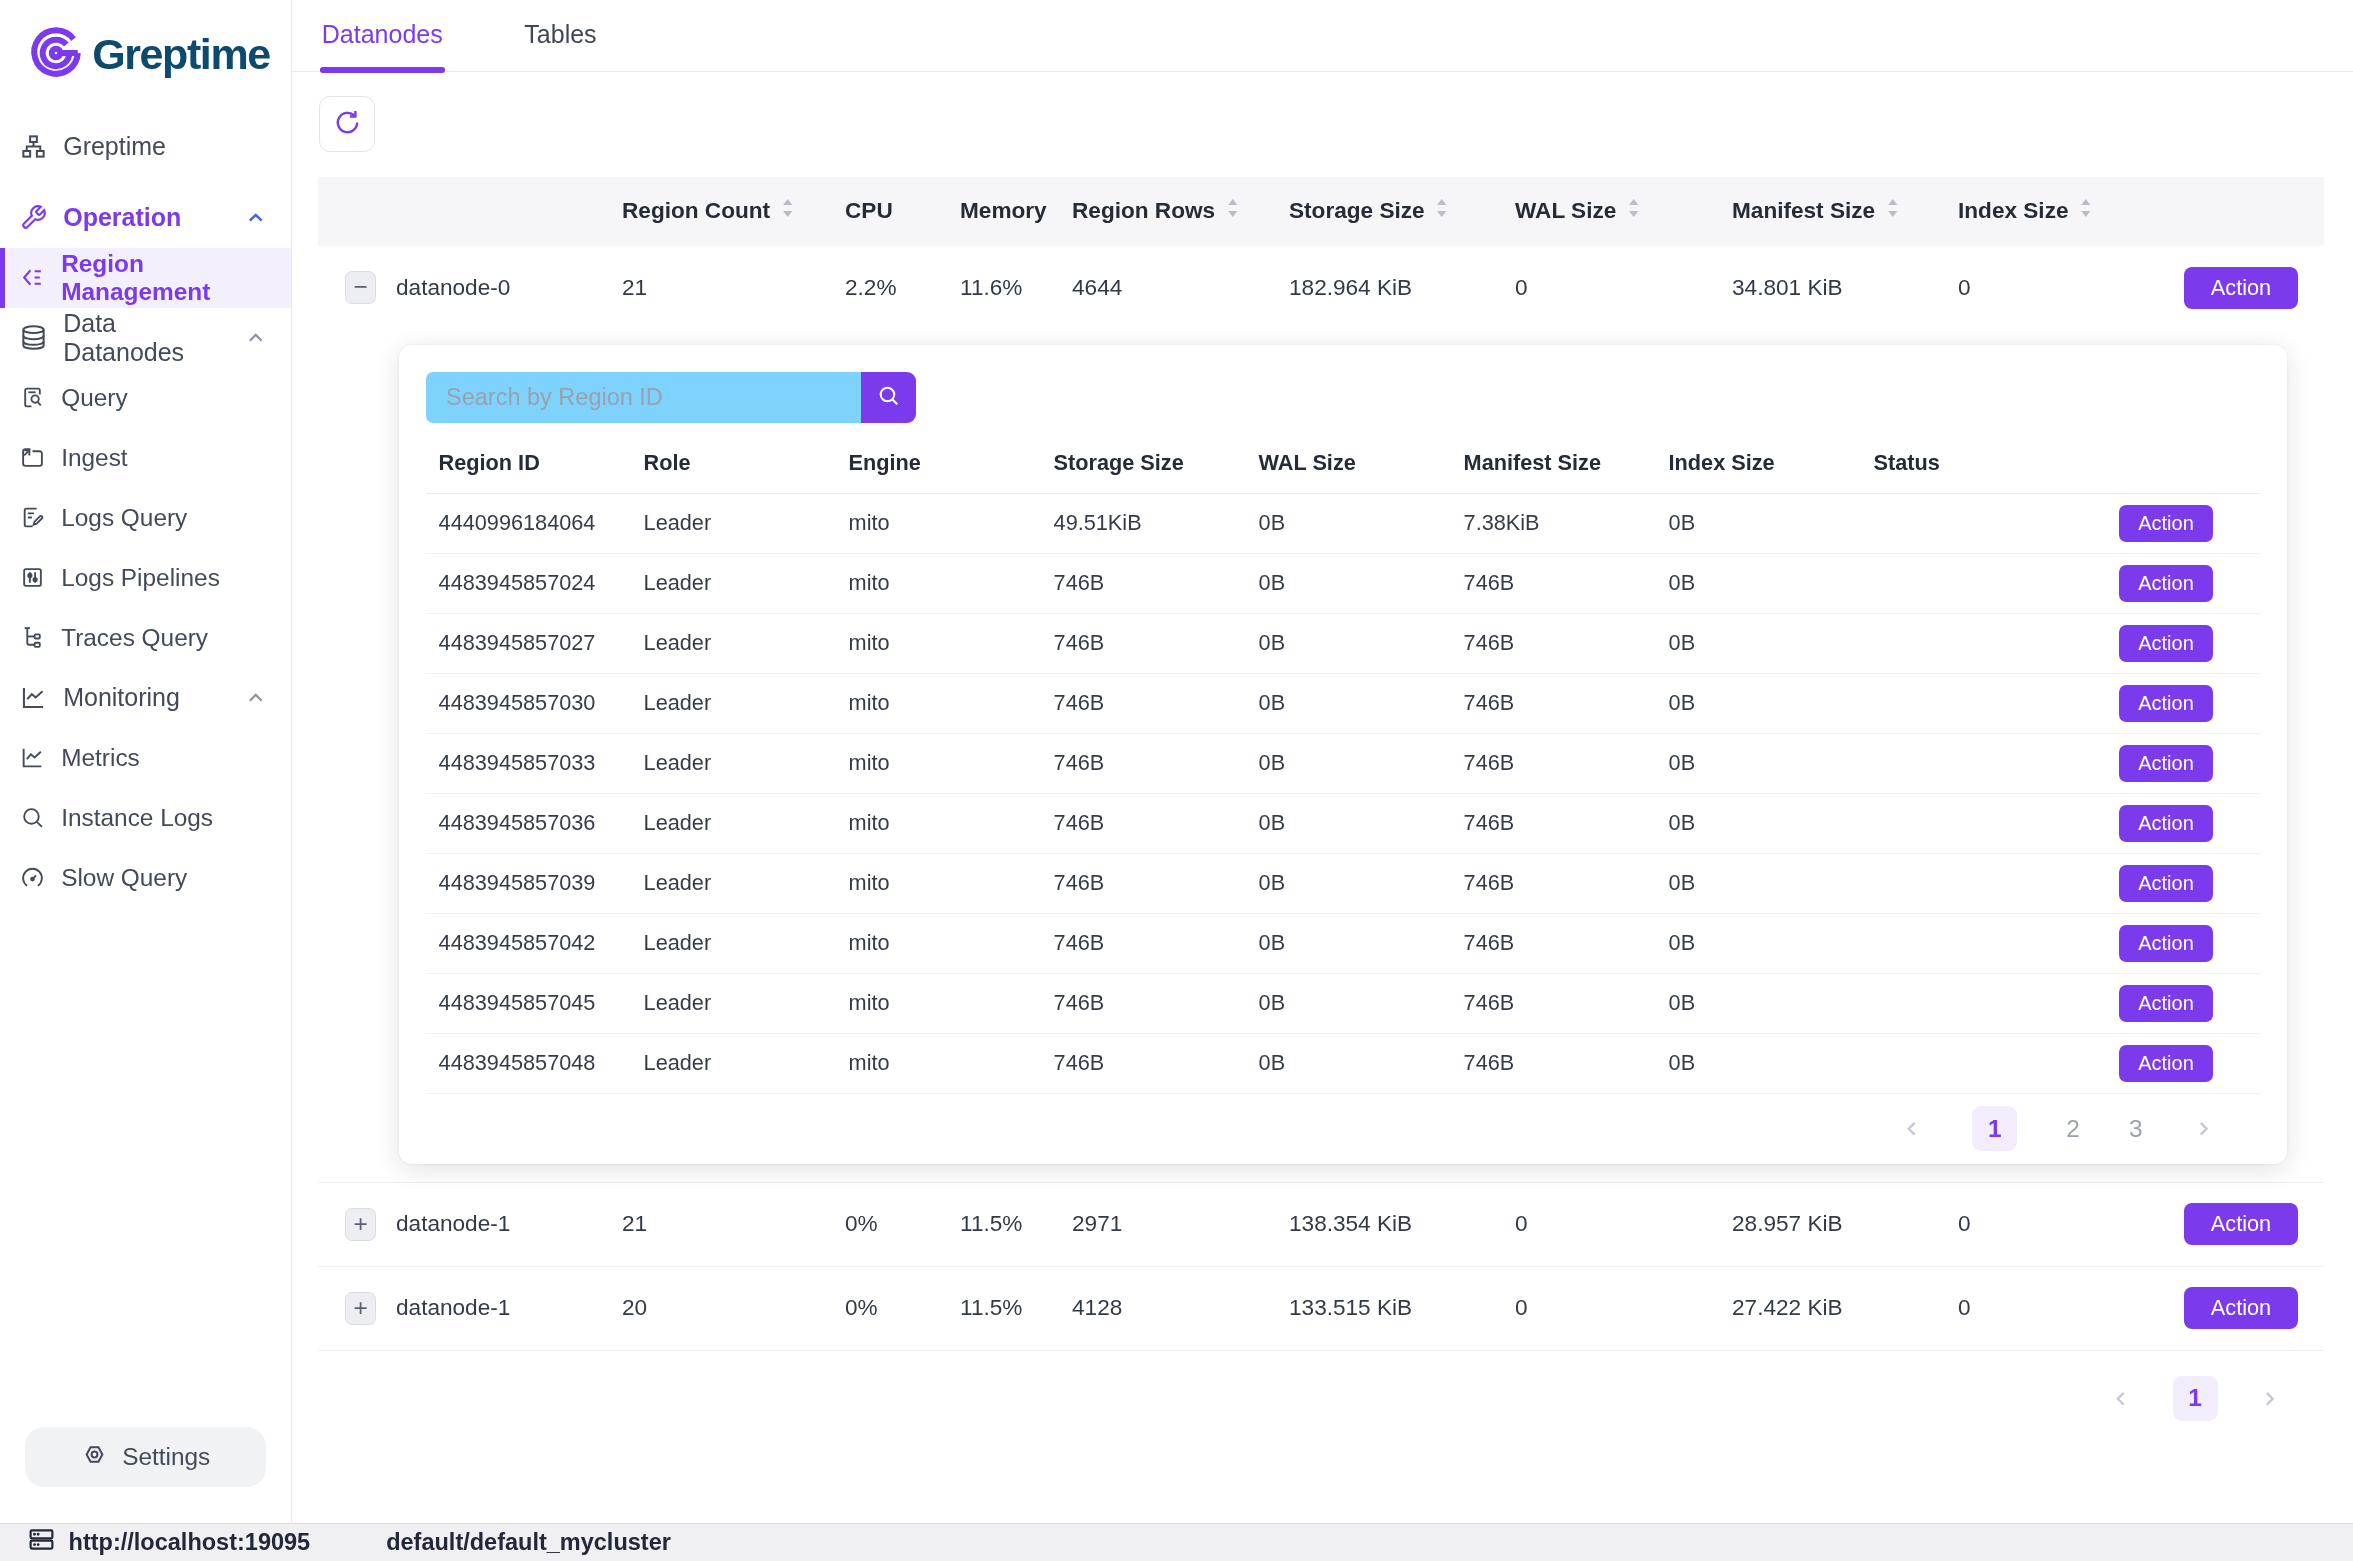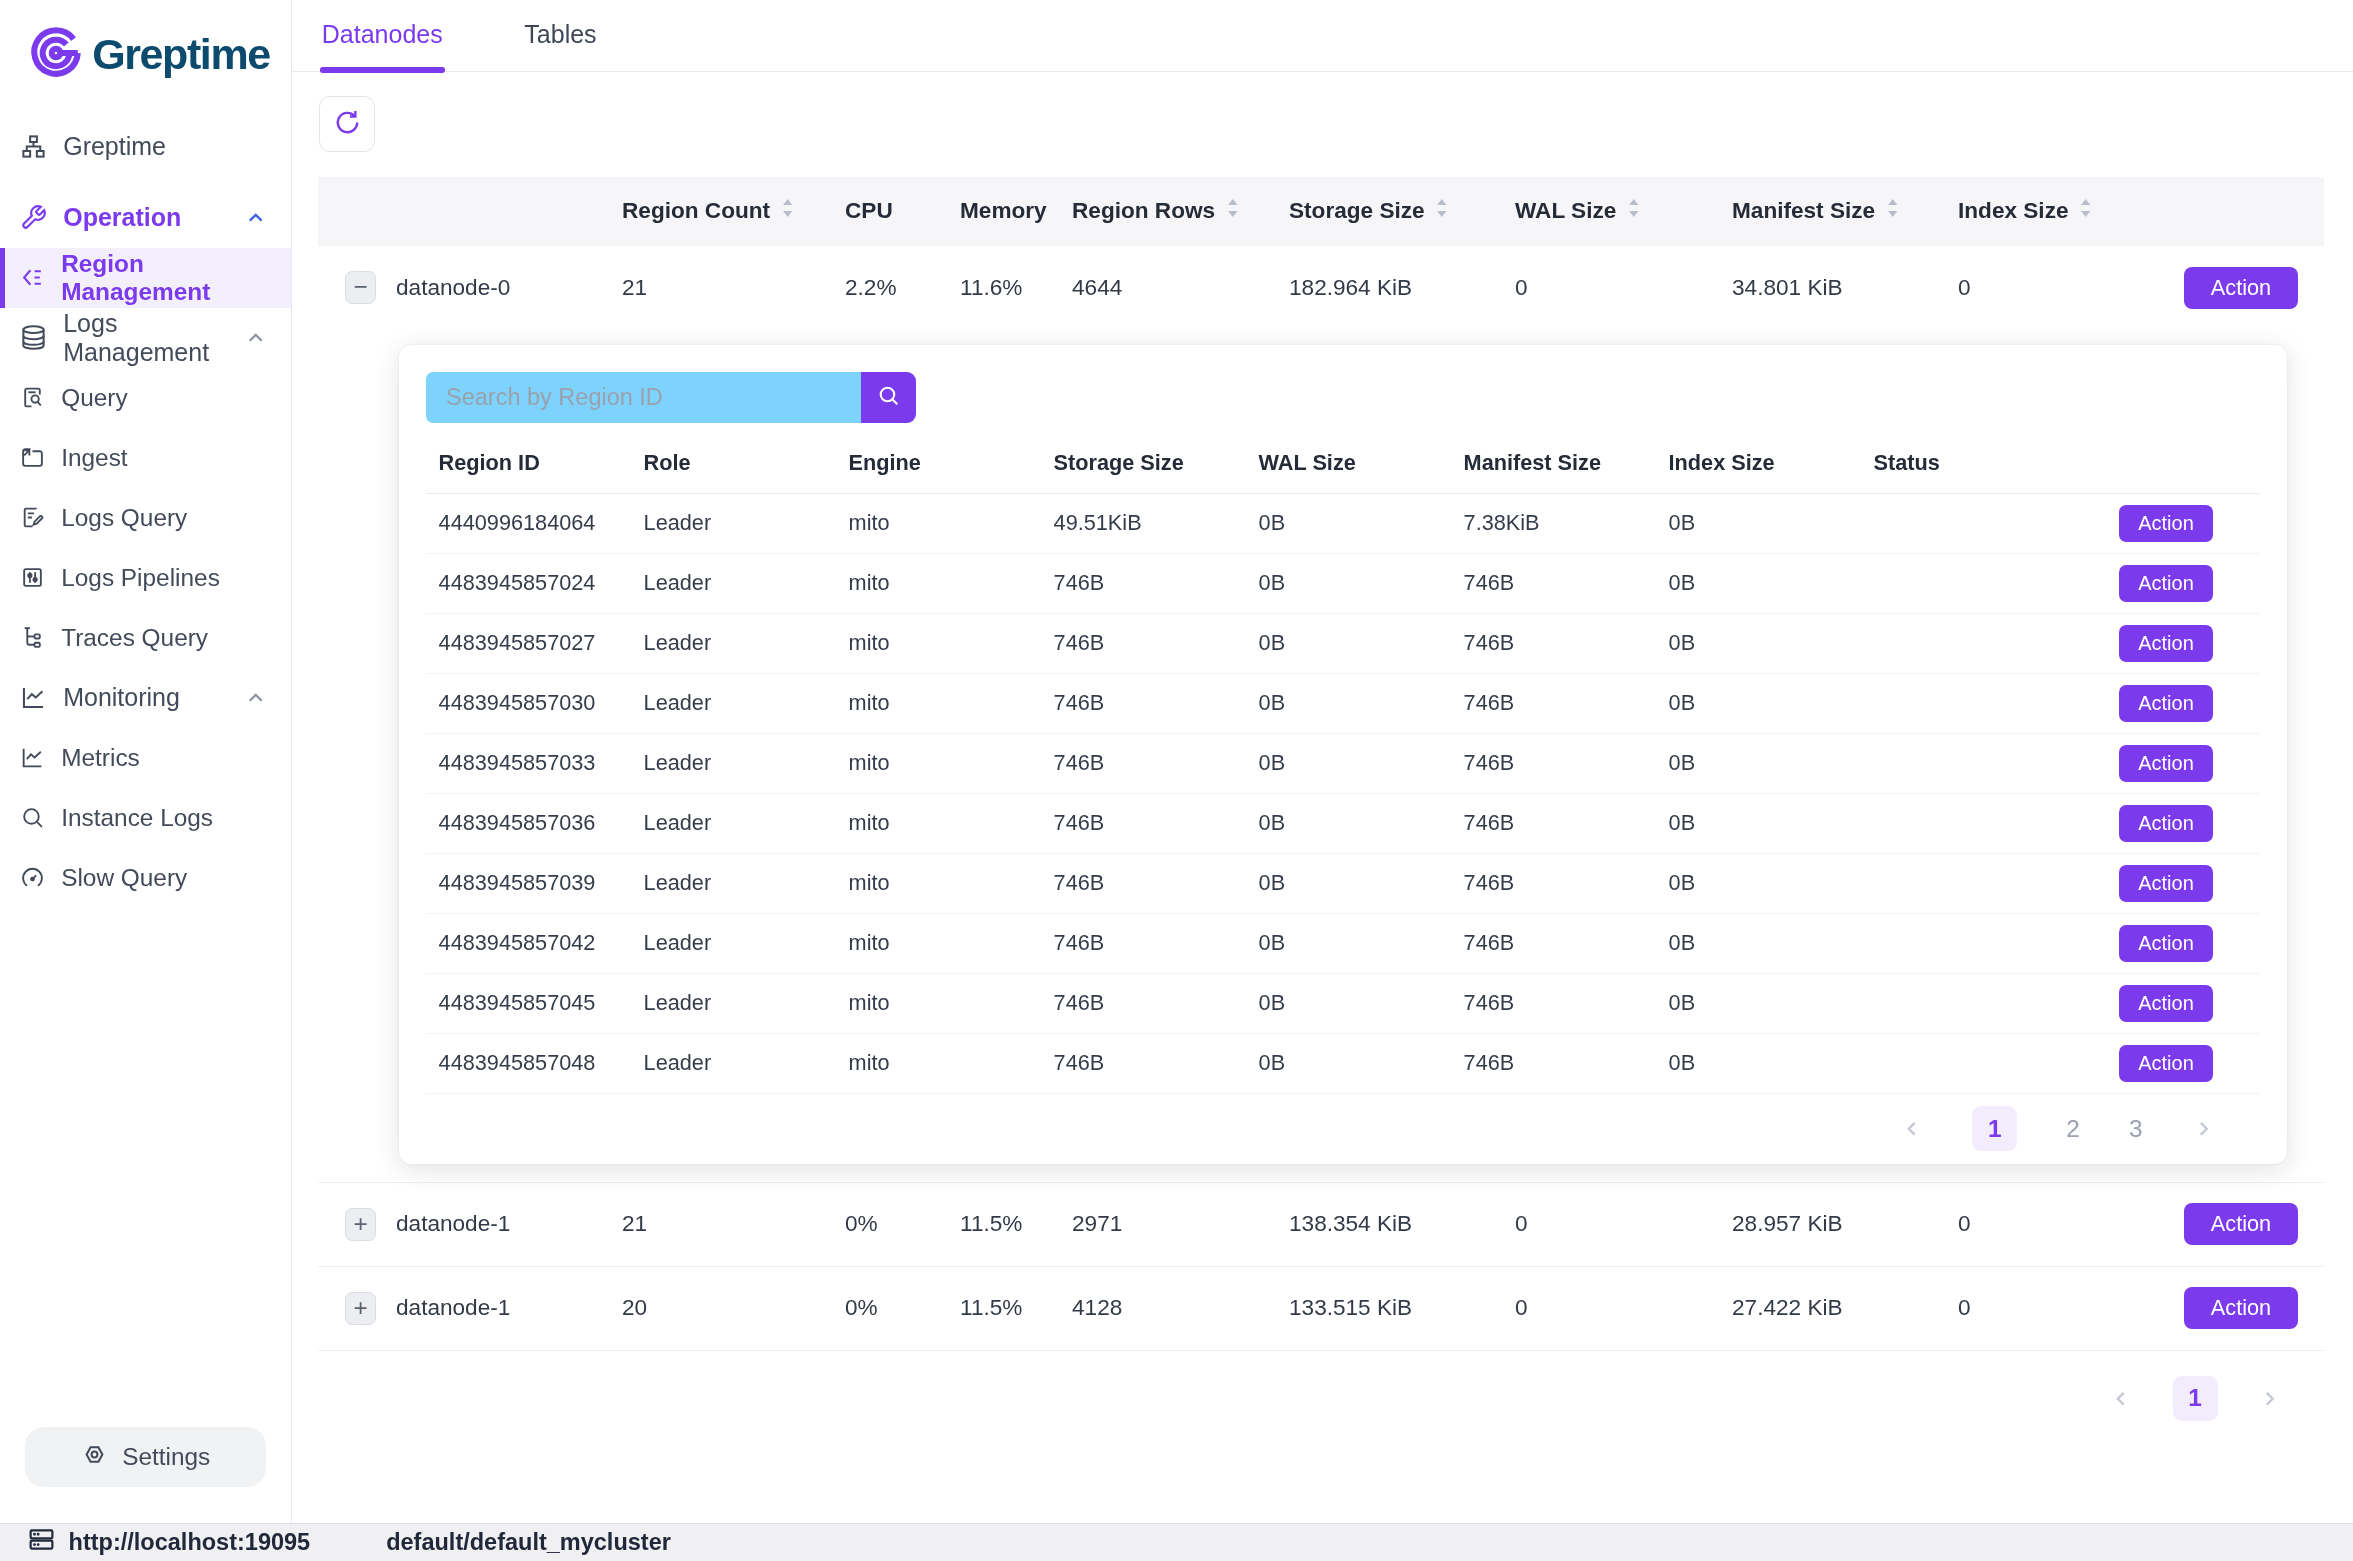--- a/index.html
+++ b/index.html
@@ -124,21 +124,21 @@
         </div>
 
         <div class="nav-item">
           <span class="nicon">
             <svg width="27" height="27" viewBox="0 0 24 24" fill="none" stroke="#434b5a" stroke-width="1.8">
               <ellipse cx="12" cy="5" rx="9" ry="3"></ellipse>
                 <path d="M21 5v14c0 1.7-4 3-9 3s-9-1.3-9-3V5"></path>
                 <path d="M3 10.5c0 1.7 4 3 9 3s9-1.3 9-3M3 15.5c0 1.7 4 3 9 3s9-1.3 9-3"></path>
             </svg>
           </span>
-          <span>Logs Management</span>
+          <span>Data Datanodes</span>
           <span class="chev">
             <svg width="23.5" height="23.5" viewBox="0 0 24 24" fill="none" stroke="#8a90a0" stroke-width="2.2">
                 <polyline points="6 15 12 9 18 15"></polyline>
               </svg>
           </span>
         </div>
 
         <div class="nav-item sub">
           <span class="nicon">
             <svg width="25" height="25" viewBox="0 0 24 24" fill="none" stroke="#434b5a" stroke-width="1.8">

